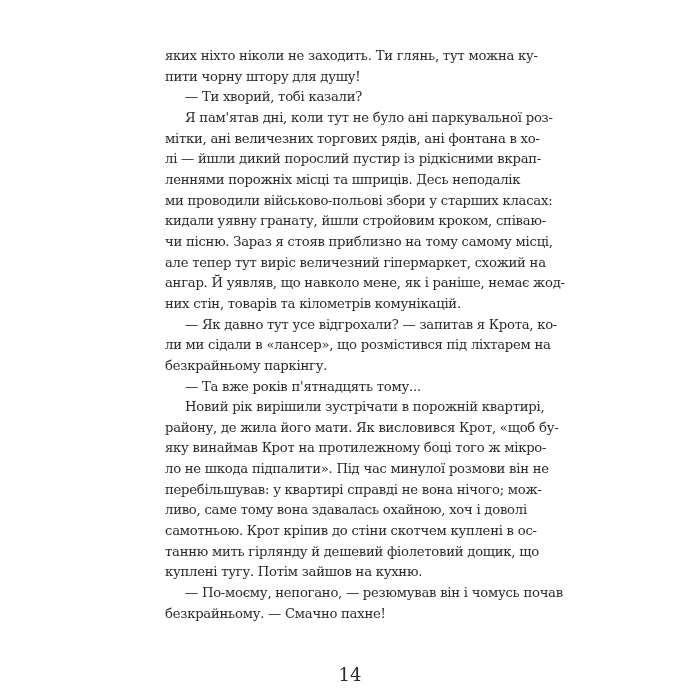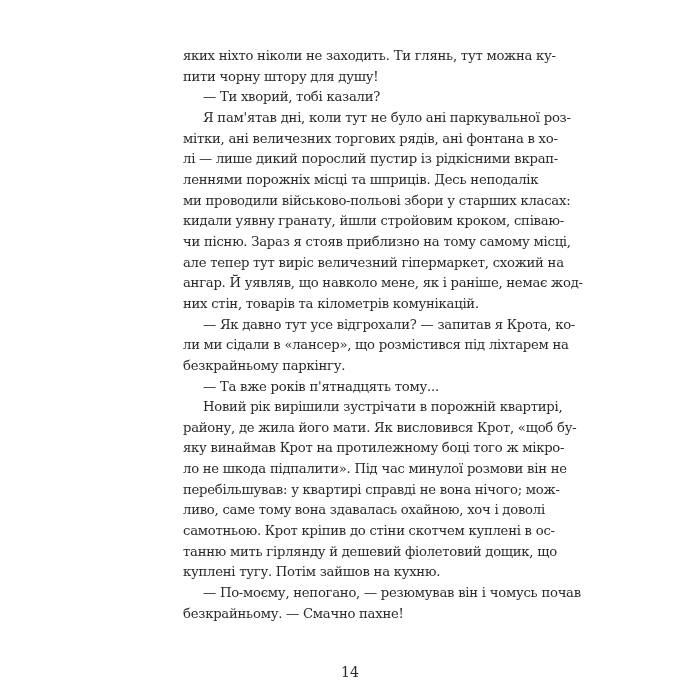--- a/index.html
+++ b/index.html
@@ -3,21 +3,21 @@
 <meta charset="utf-8">
 <style>
   html, body { margin: 0; padding: 0; background: #ffffff; }
   body { width: 700px; height: 700px; position: relative; overflow: hidden; }
   .page {
     position: absolute; left: 0; top: 0; width: 700px; height: 700px;
     background: #ffffff;
   }
   .text-block {
     position: absolute;
-    left: 183px;
+    left: 165px;
     top: 46px;
     width: 350px;
     font-family: "DejaVu Serif", serif;
     font-size: 13.2px;
     line-height: 20.67px;
     color: #2a2a2a;
     letter-spacing: -0.25px;
   }
   .line {
     display: block;
@@ -27,35 +27,35 @@
     height: 20.67px;
   }
   .line.last { text-align-last: left; }
   .line.indent { padding-left: 20px; }
   .page-number {
     position: absolute;
     left: 0; width: 700px;
     top: 664px;
     text-align: center;
     font-family: "DejaVu Serif", serif;
-    font-size: 14px;
+    font-size: 18px;
     color: #2a2a2a;
   }
 </style>
 </head>
 <body>
 
 <div class="page">
   <div class="text-block" id="text-block">
       <span class="line">яких ніхто ніколи не заходить. Ти глянь, тут можна ку-</span>
       <span class="line last">пити чорну штору для душу!</span>
       <span class="line indent last">— Ти хворий, тобі казали?</span>
       <span class="line indent">Я пам'ятав дні, коли тут не було ані паркувальної роз-</span>
       <span class="line">мітки, ані величезних торгових рядів, ані фонтана в хо-</span>
-      <span class="line">лі — лише дикий порослий пустир із рідкісними вкрап-</span>
+      <span class="line">лі — йшли дикий порослий пустир із рідкісними вкрап-</span>
       <span class="line">леннями порожніх місці та шприців. Десь неподалік</span>
       <span class="line">ми проводили військово-польові збори у старших класах:</span>
       <span class="line">кидали уявну гранату, йшли стройовим кроком, співаю-</span>
       <span class="line">чи пісню. Зараз я стояв приблизно на тому самому місці,</span>
       <span class="line">але тепер тут виріс величезний гіпермаркет, схожий на</span>
       <span class="line">ангар. Й уявляв, що навколо мене, як і раніше, немає жод-</span>
       <span class="line last">них стін, товарів та кілометрів комунікацій.</span>
       <span class="line indent">— Як давно тут усе відгрохали? — запитав я Крота, ко-</span>
       <span class="line">ли ми сідали в «лансер», що розмістився під ліхтарем на</span>
       <span class="line last">безкрайньому паркінгу.</span>

